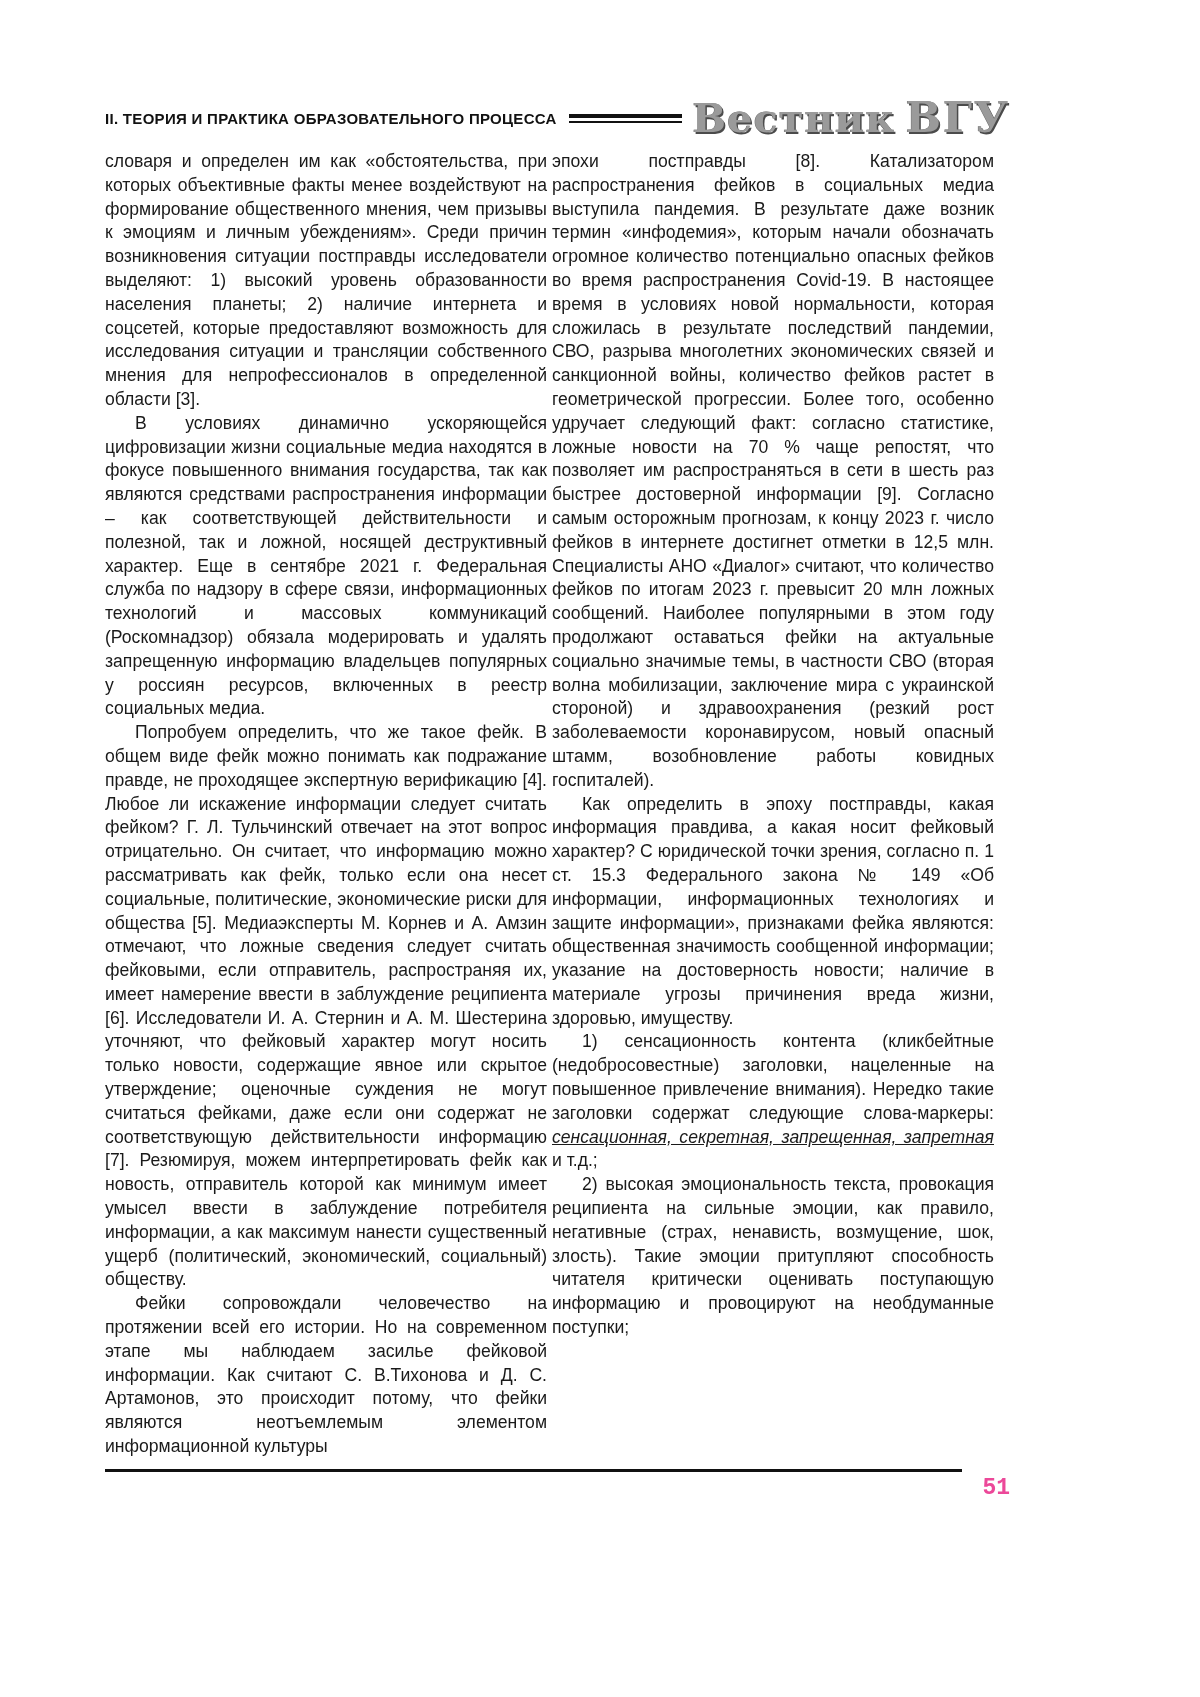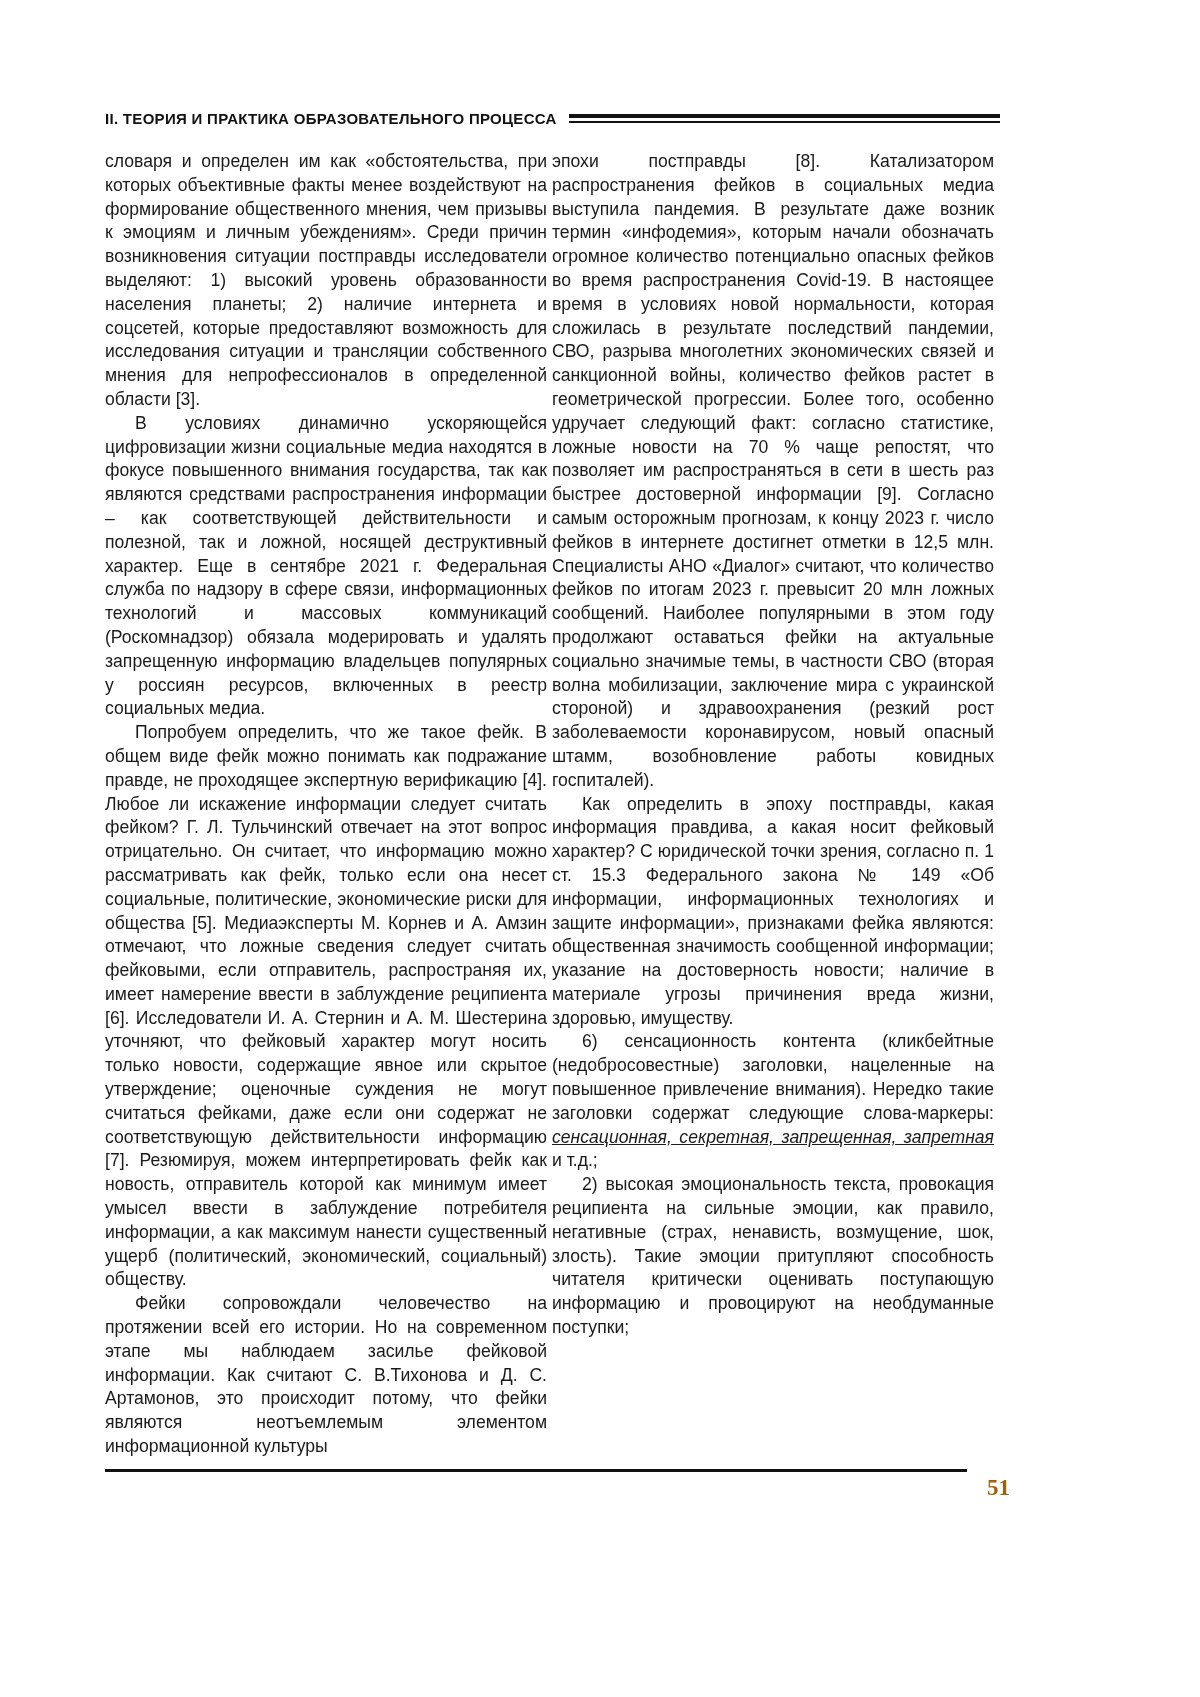--- a/index.html
+++ b/index.html
@@ -74,50 +74,53 @@
     display: flex;
     align-items: center;
   }
   .footer-rule {
     flex: 1;
     height: 3px;
     background: #111;
     margin-right: 20px;
   }
   .page-number {
-    font-family: Liberation Serif, serif;
+    font-family: Liberation Mono, monospace;
     font-weight: bold;
     font-size: 23px;
-    color: #a16207;
+    color: #ec4899;
     margin-top: 36px;
   }
 </style>
 </head>
 <body>
 
 <div class="page">
 
   <div class="header">
     <div class="section-title">II. ТЕОРИЯ И ПРАКТИКА ОБРАЗОВАТЕЛЬНОГО ПРОЦЕССА</div>
     <div class="header-rule"></div>
+    <div class="journal-logo">
+      <span class="logo-w1">Вестник</span><span class="logo-w2">ВГУ</span>
+    </div>
   </div>
 
   <div class="columns">
 
     <div class="col">
       <p class="no-indent">словаря и определен им как «обстоятельства, при которых объективные факты менее воздействуют на формирование общественного мнения, чем призывы к эмоциям и личным убеждениям». Среди причин возникновения ситуации постправды исследователи выделяют: 1) высокий уровень образованности населения планеты; 2) наличие интернета и соцсетей, которые предоставляют возможность для исследования ситуации и трансляции собственного мнения для непрофессионалов в определенной области [3].</p>
       <p>В условиях динамично ускоряющейся цифровизации жизни социальные медиа находятся в фокусе повышенного внимания государства, так как являются средствами распространения информации – как соответствующей действительности и полезной, так и ложной, носящей деструктивный характер. Еще в сентябре 2021 г. Федеральная служба по надзору в сфере связи, информационных технологий и массовых коммуникаций (Роскомнадзор) обязала модерировать и удалять запрещенную информацию владельцев популярных у россиян ресурсов, включенных в реестр социальных медиа.</p>
       <p>Попробуем определить, что же такое фейк. В общем виде фейк можно понимать как подражание правде, не проходящее экспертную верификацию [4]. Любое ли искажение информации следует считать фейком? Г. Л. Тульчинский отвечает на этот вопрос отрицательно. Он считает, что информацию можно рассматривать как фейк, только если она несет социальные, политические, экономические риски для общества [5]. Медиаэксперты М. Корнев и А. Амзин отмечают, что ложные сведения следует считать фейковыми, если отправитель, распространяя их, имеет намерение ввести в заблуждение реципиента [6]. Исследователи И. А. Стернин и А. М. Шестерина уточняют, что фейковый характер могут носить только новости, содержащие явное или скрытое утверждение; оценочные суждения не могут считаться фейками, даже если они содержат не соответствующую действительности информацию [7]. Резюмируя, можем интерпретировать фейк как новость, отправитель которой как минимум имеет умысел ввести в заблуждение потребителя информации, а как максимум нанести существенный ущерб (политический, экономический, социальный) обществу.</p>
       <p>Фейки сопровождали человечество на протяжении всей его истории. Но на современном этапе мы наблюдаем засилье фейковой информации. Как считают С. В.Тихонова и Д. С. Артамонов, это происходит потому, что фейки являются неотъемлемым элементом информационной культуры</p>
     </div>
 
     <div class="col">
       <p class="no-indent">эпохи постправды [8]. Катализатором распространения фейков в социальных медиа выступила пандемия. В результате даже возник термин «инфодемия», которым начали обозначать огромное количество потенциально опасных фейков во время распространения Covid-19. В настоящее время в условиях новой нормальности, которая сложилась в результате последствий пандемии, СВО, разрыва многолетних экономических связей и санкционной войны, количество фейков растет в геометрической прогрессии. Более того, особенно удручает следующий факт: согласно статистике, ложные новости на 70 % чаще репостят, что позволяет им распространяться в сети в шесть раз быстрее достоверной информации [9]. Согласно самым осторожным прогнозам, к концу 2023 г. число фейков в интернете достигнет отметки в 12,5 млн. Специалисты АНО «Диалог» считают, что количество фейков по итогам 2023 г. превысит 20 млн ложных сообщений. Наиболее популярными в этом году продолжают оставаться фейки на актуальные социально значимые темы, в частности СВО (вторая волна мобилизации, заключение мира с украинской стороной) и здравоохранения (резкий рост заболеваемости коронавирусом, новый опасный штамм, возобновление работы ковидных госпиталей).</p>
       <p>Как определить в эпоху постправды, какая информация правдива, а какая носит фейковый характер? С юридической точки зрения, согласно п. 1 ст. 15.3 Федерального закона № 149 «Об информации, информационных технологиях и защите информации», признаками фейка являются: общественная значимость сообщенной информации; указание на достоверность новости; наличие в материале угрозы причинения вреда жизни, здоровью, имуществу.</p>
-      <p><span>6) сенсационность контента (кликбейтные (недобросовестные) заголовки, нацеленные на повышенное привлечение внимания). Нередко такие заголовки содержат следующие слова-маркеры: </span><span class="italic">сенсационная, секретная, запрещенная, запретная</span><span> и т.д.;</span></p>
+      <p><span>1) сенсационность контента (кликбейтные (недобросовестные) заголовки, нацеленные на повышенное привлечение внимания). Нередко такие заголовки содержат следующие слова-маркеры: </span><span class="italic">сенсационная, секретная, запрещенная, запретная</span><span> и т.д.;</span></p>
       <p>2) высокая эмоциональность текста, провокация реципиента на сильные эмоции, как правило, негативные (страх, ненависть, возмущение, шок, злость). Такие эмоции притупляют способность читателя критически оценивать поступающую информацию и провоцируют на необдуманные поступки;</p>
     </div>
 
   </div>
 
   <div class="footer">
     <div class="footer-rule"></div>
     <div class="page-number">51</div>
   </div>
 

